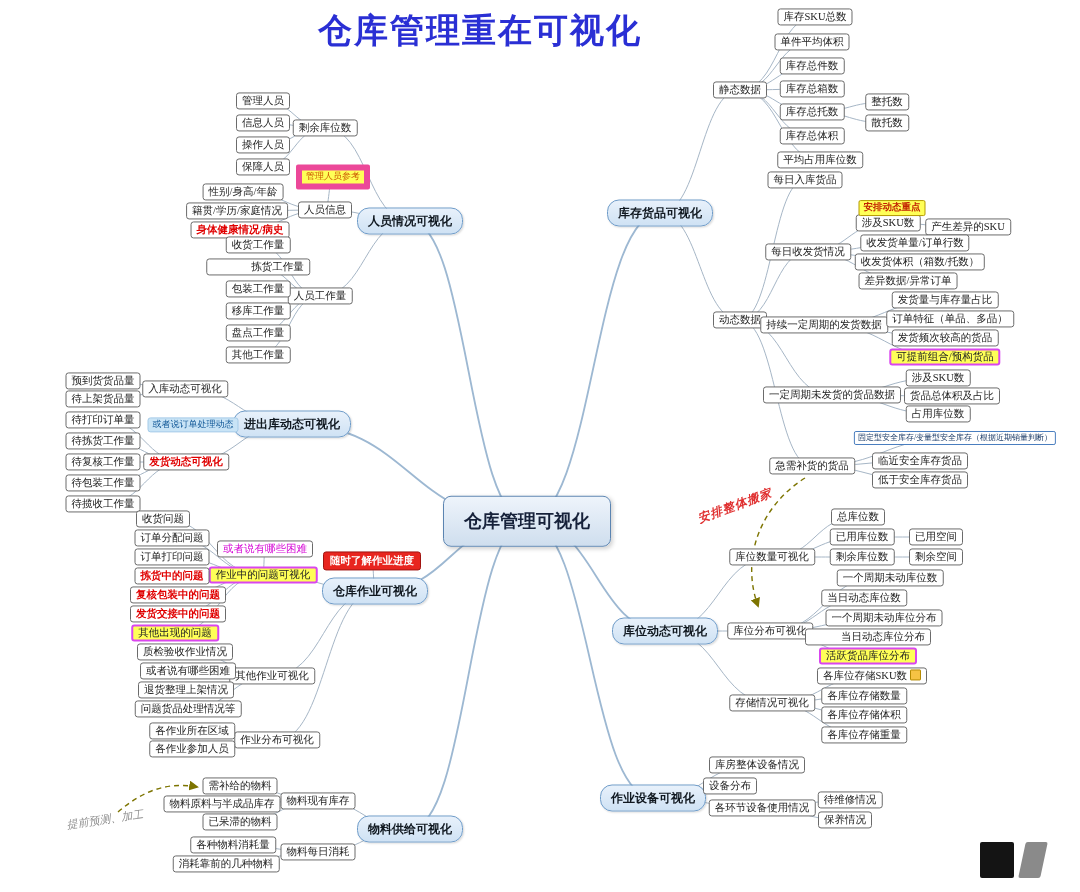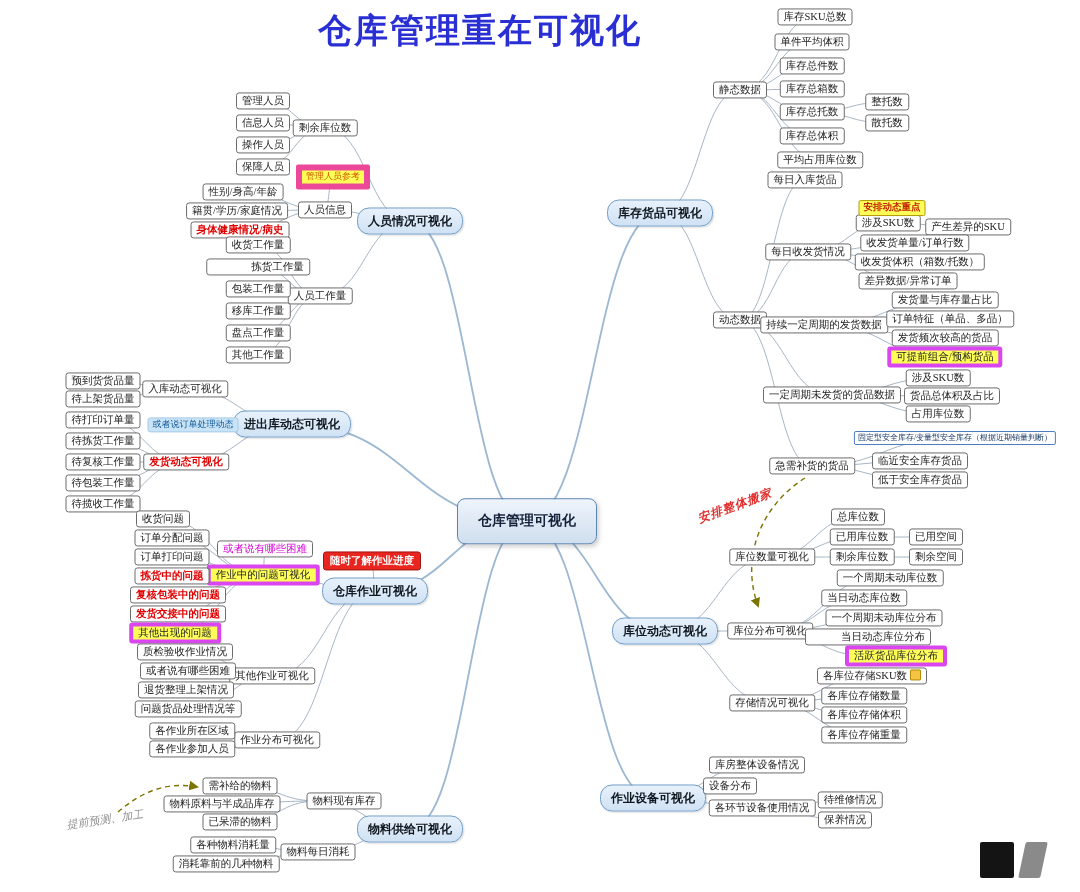--- a/index.html
+++ b/index.html
@@ -13,34 +13,34 @@
   .hand-arrow{fill:none;stroke:#7d7400;stroke-width:1.4;stroke-dasharray:5 4;}
   #page-title{
     position:absolute;left:0;top:8px;width:960px;text-align:center;z-index:3;
     font-size:34px;font-weight:bold;color:#2a2fd4;letter-spacing:2px;
   }
   .node{
     position:absolute;transform:translate(-50%,-50%);white-space:nowrap;z-index:2;
     line-height:1.25;color:#222;
   }
   .s-root{
-    font-size:14px;font-weight:bold;color:#16213a;
+    font-size:18px;font-weight:bold;color:#16213a;
     background:linear-gradient(#eef4fb,#cfdeee);
     border:1.5px solid #5b84b1;border-radius:8px;padding:13px 20px;
     box-shadow:2px 2px 4px rgba(0,0,0,.18);
   }
   .s-branch{
     font-size:12px;font-weight:bold;color:#101820;
     background:linear-gradient(#e8f1fb,#cfe2f4);
     border:1px solid #6f9cc9;border-radius:12px;padding:5px 10px;
     box-shadow:1px 1px 2px rgba(0,0,0,.15);
   }
   .s-box{font-size:10.5px;background:#fff;border:1px solid #6b6b6b;border-radius:3px;padding:1px 5px;}
   .s-box-red{font-size:10.5px;background:#fff;border:1px solid #6b6b6b;border-radius:3px;padding:1px 5px;color:#e00000;font-weight:bold;}
-  .s-yellow{font-size:10.5px;background:#ffff57;border:4px solid #d946ef;border-radius:3px;padding:0 5px;}
+  .s-yellow{font-size:10.5px;background:#ffff57;border:2px solid #d946ef;border-radius:3px;padding:0 5px;}
   .s-yellow-small{font-size:9px;background:#ffff57;border:6px solid #ec4899;border-radius:2px;padding:1px 4px;color:#cc5500;}
   .s-yellow-note{font-size:9.5px;background:#ffff57;border:1px solid #b59a00;border-radius:2px;padding:1px 4px;color:#c22000;font-weight:bold;}
   .s-blue-note{font-size:9px;background:#c9e4f6;border:1px solid #a5cbe8;border-radius:3px;padding:1px 4px;color:#0b5394;}
   .s-magenta{font-size:10.5px;background:#fff;border:1px solid #6b6b6b;border-radius:3px;padding:1px 5px;color:#d503d5;}
   .s-red-fill{font-size:10.5px;background:#e8251f;border:1px solid #a01410;border-radius:3px;padding:2px 6px;color:#fff;font-weight:bold;}
   .s-tiny{font-size:8px;background:#fff;border:1px solid #4a7ebf;border-radius:2px;padding:1px 3px;color:#1a3a66;}
   .s-hand-red{font-size:12px;color:#e03030;font-style:italic;font-weight:bold;letter-spacing:1px;background:transparent;}
   .s-hand-gray{font-size:11px;color:#8f8f8f;font-style:italic;background:transparent;}
   .mini-icon{display:inline-block;width:9px;height:9px;background:#f6c344;border:1px solid #b58a00;border-radius:1px;margin-left:3px;vertical-align:-1px;}
   #watermark{position:absolute;right:32px;bottom:14px;z-index:3;display:flex;align-items:flex-end;}
@@ -269,32 +269,32 @@
       <div class="node s-box" style="left: 858px; top: 517px;"><span>总库位数</span></div>
       <div class="node s-box" style="left: 862px; top: 537px;"><span>已用库位数</span></div>
       <div class="node s-box" style="left: 936px; top: 537px;"><span>已用空间</span></div>
       <div class="node s-box" style="left: 862px; top: 557px;"><span>剩余库位数</span></div>
       <div class="node s-box" style="left: 936px; top: 557px;"><span>剩余空间</span></div>
       <div class="node s-box" style="left: 770px; top: 631px;"><span>库位分布可视化</span></div>
       <div class="node s-box" style="left: 878px; top: 578px; margin-left: 12px;"><span>一个周期未动库位数</span></div>
       <div class="node s-box" style="left: 864px; top: 598px;"><span>当日动态库位数</span></div>
       <div class="node s-box" style="left: 884px; top: 618px;"><span>一个周期未动库位分布</span></div>
       <div class="node s-box" style="left: 868px; top: 637px; padding-left: 35px;"><span>当日动态库位分布</span></div>
-      <div class="node s-yellow" style="left: 868px; top: 656px; margin-left: 28px;"><span>活跃货品库位分布</span></div>
+      <div class="node s-yellow" style="left: 868px; top: 656px;"><span>活跃货品库位分布</span></div>
       <div class="node s-box" style="left: 772px; top: 703px;"><span>存储情况可视化</span></div>
       <div class="node s-box" style="left: 872px; top: 676px;"><span>各库位存储SKU数</span><span class="mini-icon"></span></div>
       <div class="node s-box" style="left: 864px; top: 696px;"><span>各库位存储数量</span></div>
       <div class="node s-box" style="left: 864px; top: 715px;"><span>各库位存储体积</span></div>
       <div class="node s-box" style="left: 864px; top: 735px;"><span>各库位存储重量</span></div>
       <div class="node s-box" style="left: 757px; top: 765px;"><span>库房整体设备情况</span></div>
       <div class="node s-box" style="left: 730px; top: 786px;"><span>设备分布</span></div>
       <div class="node s-box" style="left: 762px; top: 808px;"><span>各环节设备使用情况</span></div>
       <div class="node s-box" style="left: 850px; top: 800px;"><span>待维修情况</span></div>
       <div class="node s-box" style="left: 845px; top: 820px;"><span>保养情况</span></div>
-      <div class="node s-box" style="left: 318px; top: 801px; margin-left: 26px;"><span>物料现有库存</span></div>
+      <div class="node s-box" style="left: 318px; top: 801px;"><span>物料现有库存</span></div>
       <div class="node s-box" style="left: 240px; top: 786px;"><span>需补给的物料</span></div>
       <div class="node s-box" style="left: 222px; top: 804px;"><span>物料原料与半成品库存</span></div>
       <div class="node s-box" style="left: 240px; top: 822px;"><span>已呆滞的物料</span></div>
       <div class="node s-box" style="left: 318px; top: 852px;"><span>物料每日消耗</span></div>
       <div class="node s-box" style="left: 233px; top: 845px;"><span>各种物料消耗量</span></div>
       <div class="node s-box" style="left: 226px; top: 864px;"><span>消耗靠前的几种物料</span></div>
       <div class="node s-hand-red" style="left: 735px; top: 506px; transform: translate(-50%, -50%) rotate(-20deg);"><span>安排整体搬家</span></div>
       <div class="node s-hand-gray" style="left: 105px; top: 820px; transform: translate(-50%, -50%) rotate(-8deg);"><span>提前预测、加工</span></div>
     </div>
 

